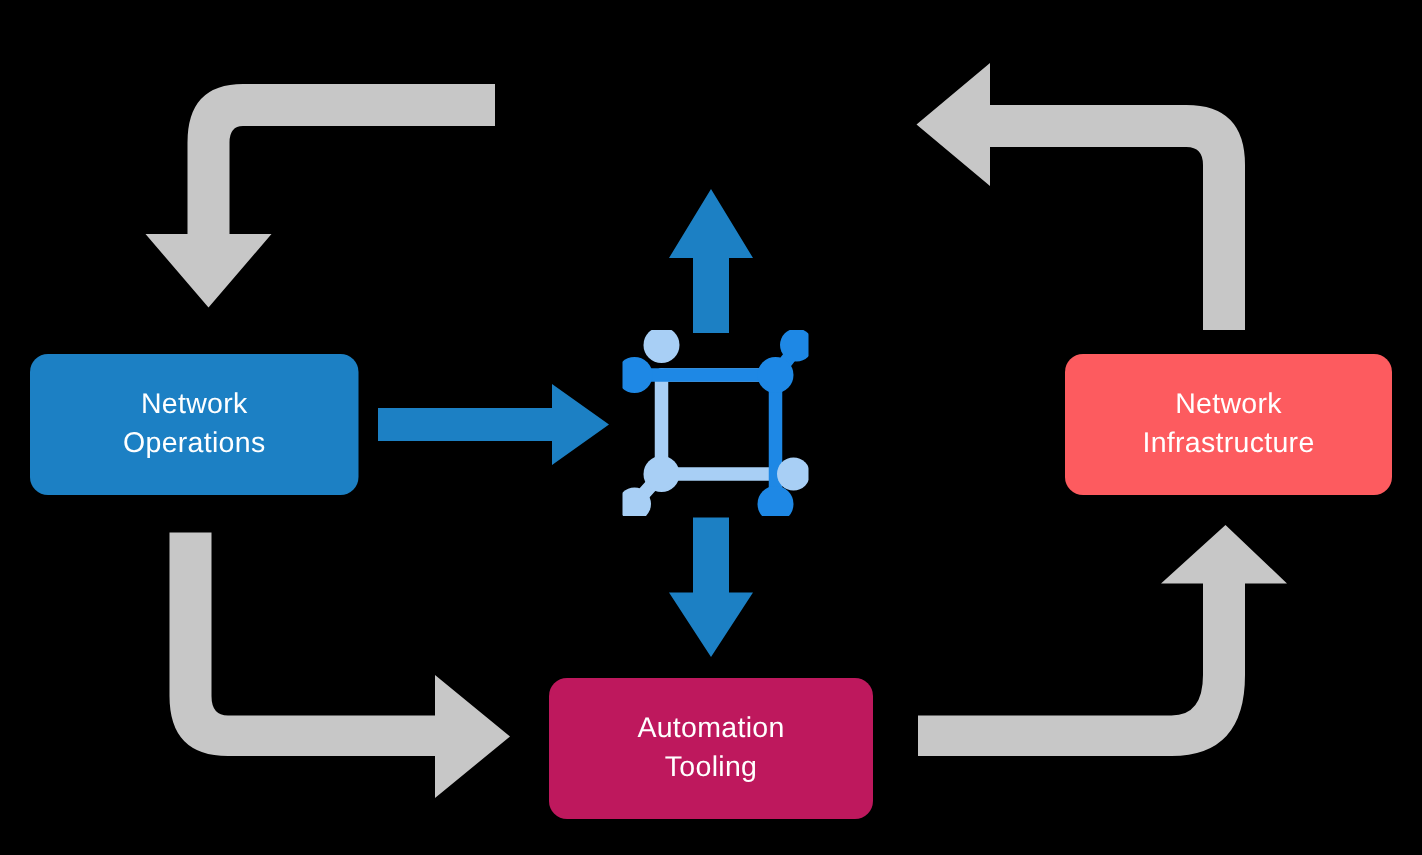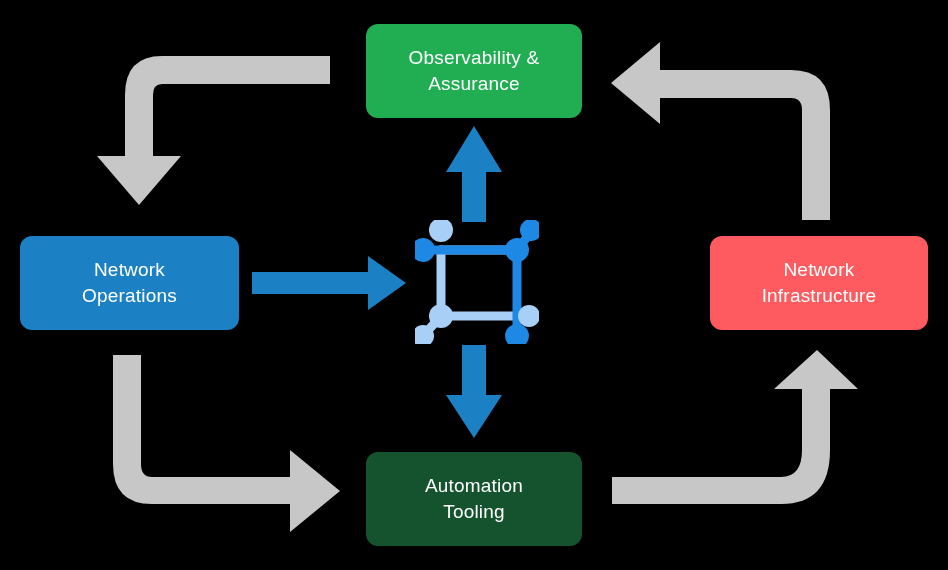--- a/index.html
+++ b/index.html
@@ -174,33 +174,29 @@
     </g>
 
     <g fill="#1E88E5">
       <circle cx="8" cy="30" r="12"></circle>
       <circle cx="102" cy="30" r="12"></circle>
       <circle cx="116" cy="10" r="11"></circle>
       <circle cx="102" cy="116" r="12"></circle>
     </g>
   </svg>
 
-  <div class="node-box" id="box-observability" style="background:#21AE52">
-    <span class="node-label">Observability &amp;
-Assurance</span>
-  </div>
 
   <div class="node-box" id="box-network-operations" style="background:#1C80C4">
     <span class="node-label">Network
 Operations</span>
   </div>
 
   <div class="node-box" id="box-network-infrastructure" style="background:#FD5B5F">
     <span class="node-label">Network
 Infrastructure</span>
   </div>
 
-  <div class="node-box" id="box-automation-tooling" style="background:#14532d">
+  <div class="node-box" id="box-automation-tooling" style="background:#be185d">
     <span class="node-label">Automation
 Tooling</span>
   </div>
 
 </div>
 
 </body></html>

